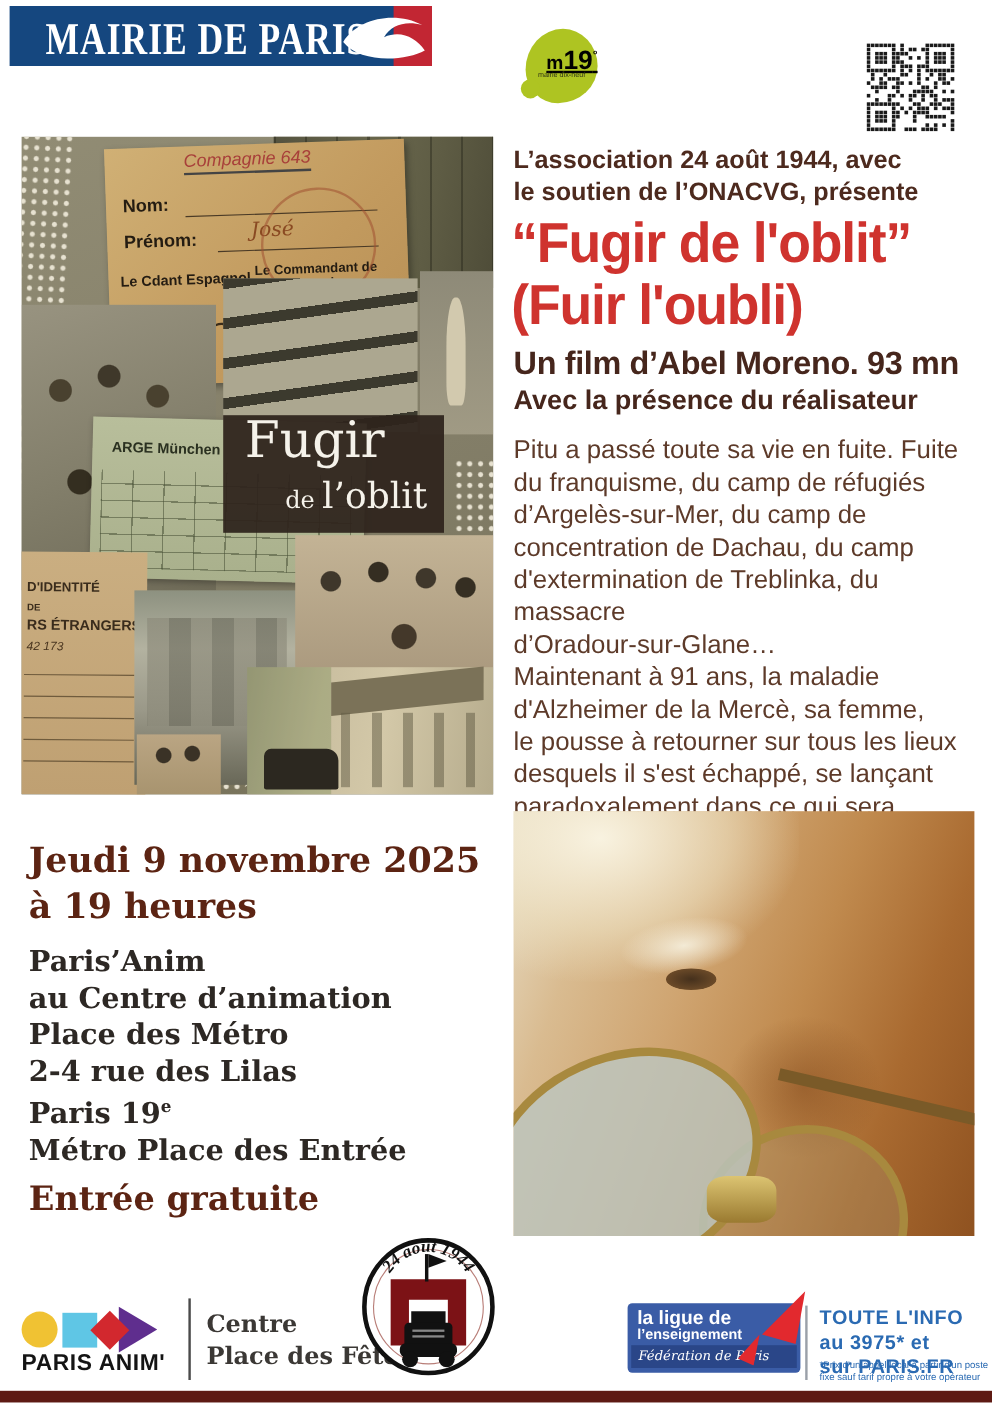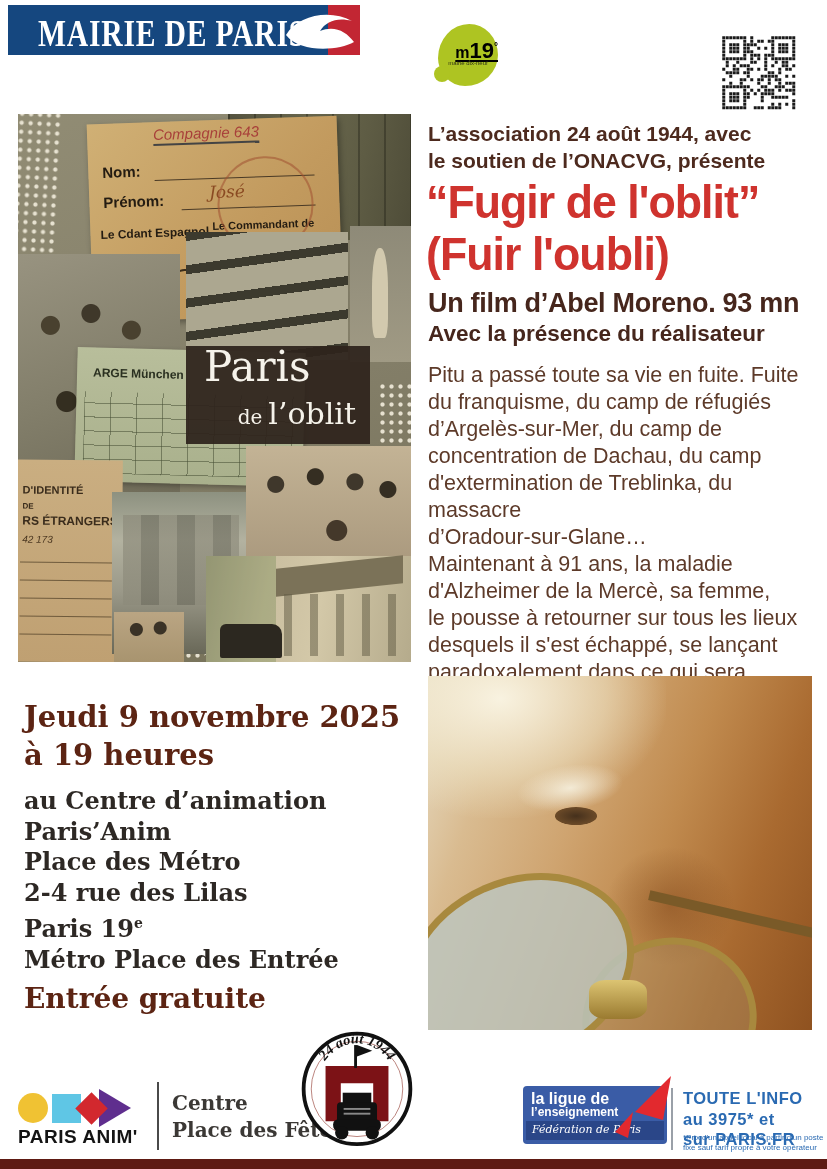--- a/index.html
+++ b/index.html
@@ -430,21 +430,21 @@
         <div class="figure"></div>
       </div>
     <div class="abs photo-groupleft"></div>
 
     <div class="abs doc-green">
       <div class="abs doc-arge">ARGE München</div>
       <div class="grid"></div>
     </div>
 
     <div class="abs fugir-box">
-      <div class="abs fugir-1">Paris</div>
+      <div class="abs fugir-1">Fugir</div>
       <div class="abs fugir-2">
         <span class="de">de</span>
         <span>l’oblit</span>
       </div>
     </div>
 
     <div class="abs idcard">
       <div class="abs id1">D'IDENTITÉ</div>
       <div class="abs id2">DE</div>
       <div class="abs id3">RS  ÉTRANGERS</div>
@@ -495,22 +495,22 @@
     <div class="shadow"></div>
     <div class="lens2"></div>
     <div class="lens"></div>
     <div class="temple"></div>
     <div class="watch"></div>
   </div>
 
   <div class="abs ev-date">Jeudi 9 novembre 2025
 à 19 heures</div>
   <div class="abs ev-venue">
+    <div>Paris’Anim</div>
     <div>au Centre d’animation</div>
-    <div>Paris’Anim</div>
     <div>Place des Métro</div>
     <div>2-4 rue des Lilas</div>
     <div><span>Paris 19</span><sup>e</sup></div>
     <div>Métro Place des Entrée</div>
   </div>
   <div class="abs ev-admission">Entrée gratuite</div>
 
   <div class="abs pa-shapes">
     <div class="pa-circle"></div>
     <div class="pa-square"></div>

